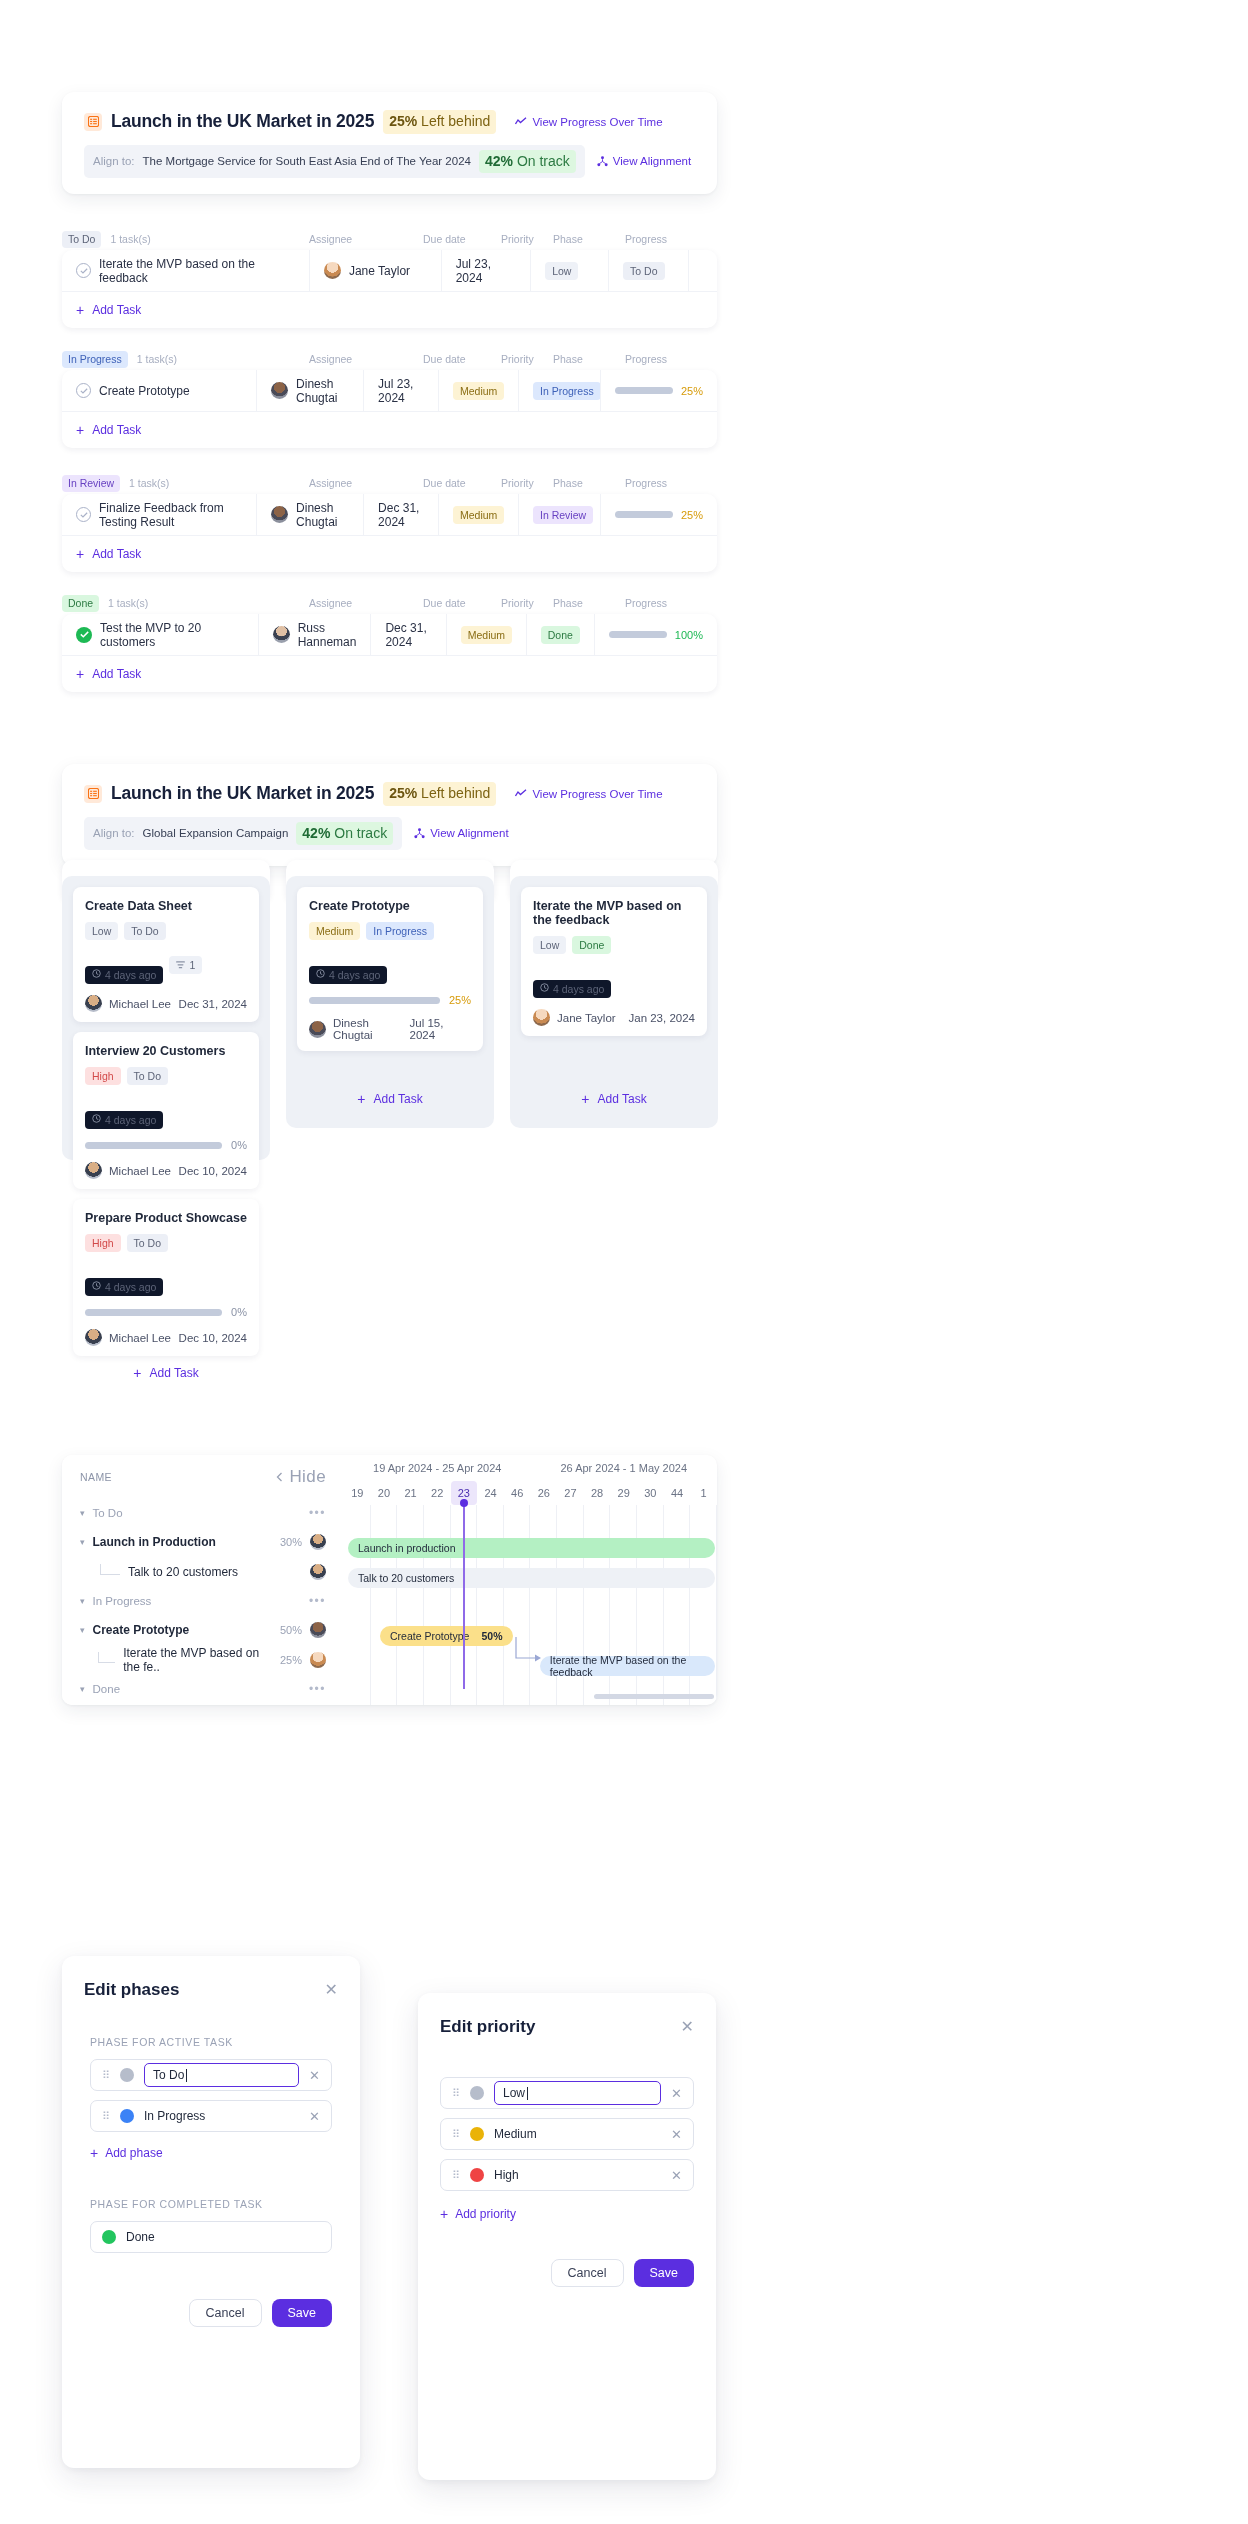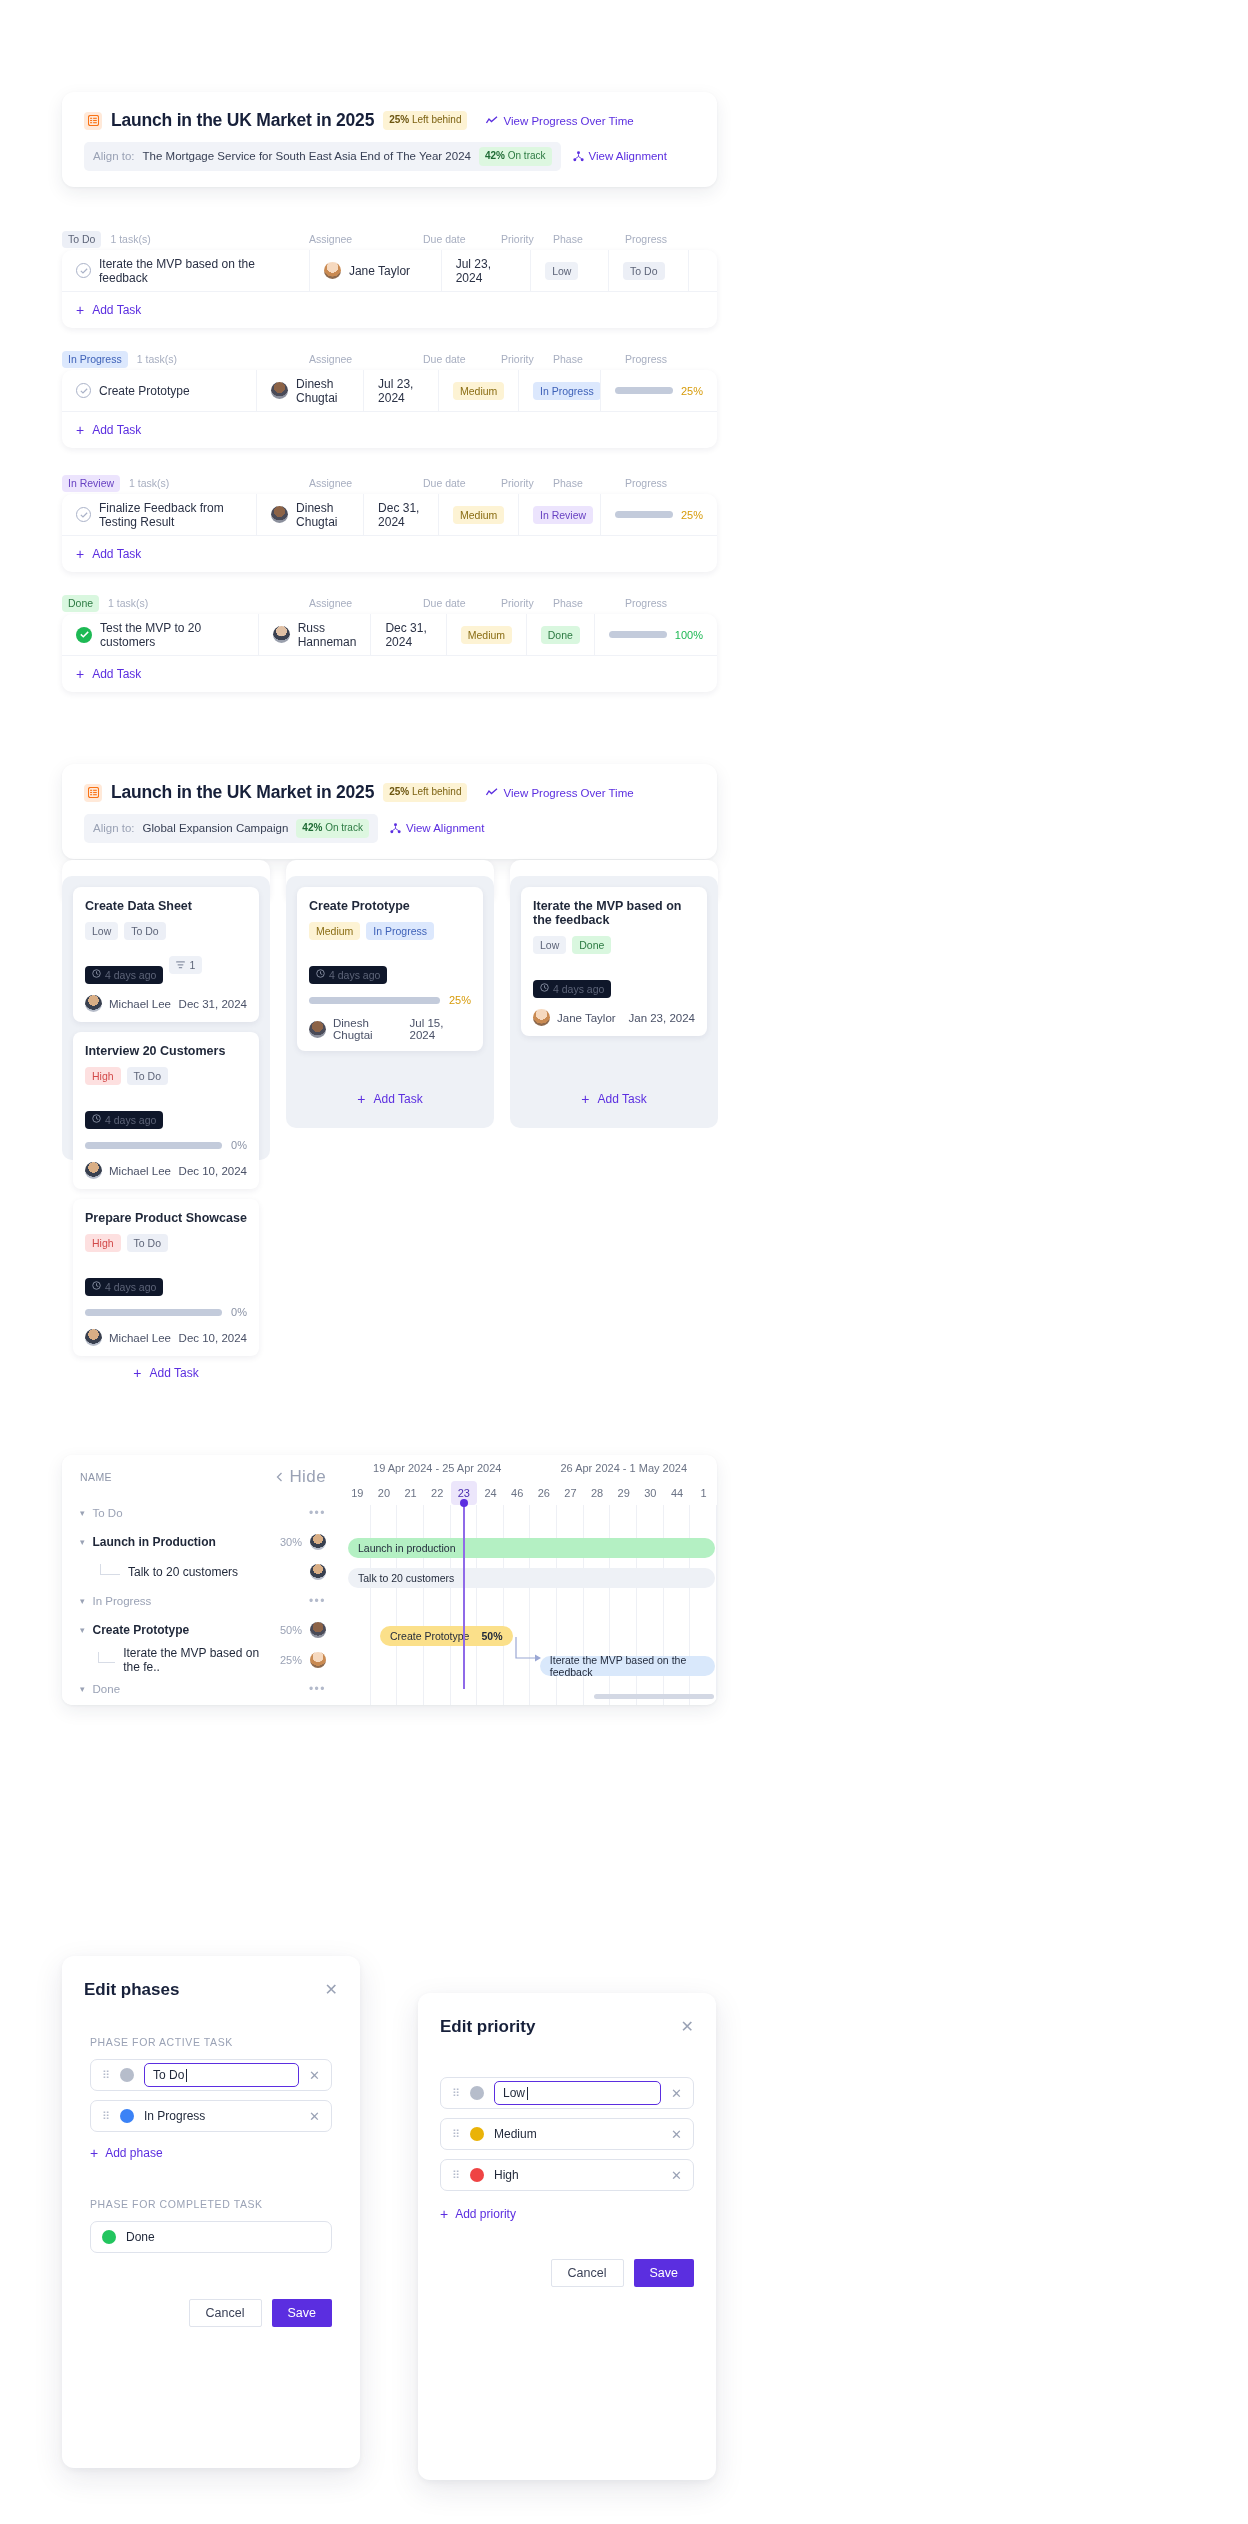--- a/index.html
+++ b/index.html
@@ -26,21 +26,21 @@
     position: absolute; background: #fff; border-radius: 12px;
     padding: 18px 22px 16px 22px;
   }
   .goal-title-row { display: flex; align-items: center; gap: 9px; }
   .goal-icon {
     width: 18px; height: 18px; border-radius: 4px; background: #ffe9d9;
     display: inline-flex; align-items: center; justify-content: center; flex: 0 0 auto;
   }
   .goal-icon svg { display:block; }
   .goal-title { font-size: 17.5px; font-weight: 700; letter-spacing: -.2px; color: #17203a; white-space: nowrap; }
-  .chip { border-radius: 4px; font-size: 10px; padding: 3px 6px; white-space: nowrap; line-height: 1.25; }
+  .chip { border-radius: 4px; font-size: 14px; padding: 3px 6px; white-space: nowrap; line-height: 1.25; }
   .chip-warn { background: #fdf3d4; color: #7c6212; }
   .chip-warn b { color: #6c5510; font-weight: 700; }
   .chip-ok { background: #ddf7e0; color: #2c7a42; }
   .chip-ok b { color: #1f6b35; font-weight: 700; }
   .linkbtn { color: #5b2ee0; font-size: 11.5px; display: inline-flex; align-items: center; gap: 5px; white-space: nowrap; cursor: pointer; }
   .align-row { display: flex; align-items: center; gap: 12px; margin-top: 11px; }
   .align-pill {
     background: #f1f3f8; border-radius: 5px; padding: 5px 9px;
     display: inline-flex; align-items: center; gap: 8px; font-size: 11.5px; color: #384055;
   }
@@ -131,21 +131,21 @@
   .m-title { font-size:17px; font-weight:700; color:#17203a; }
   .m-close { color:#9aa2b5; font-size:16px; cursor:pointer; line-height:1;}
   .m-sect { font-size:10.5px; letter-spacing:.6px; color:#9aa2b5; }
   .m-item { display:flex; align-items:center; gap:10px; border:1px solid #dfe3ec; border-radius:7px; height:32px; padding:0 11px; }
   .m-grip { color:#b3bacb; font-size:11px; letter-spacing:-1px; line-height:7px; width:8px; cursor:grab;}
   .m-dot { width:14px; height:14px; border-radius:50%; flex:0 0 auto; }
   .m-input { flex:1; border:1.6px solid #5b2ee0; border-radius:5px; height:24px; display:flex; align-items:center; padding:0 8px; font-size:12px; color:#1f2739; background:#fff;}
   .m-label { flex:1; font-size:12px; color:#1f2739; }
   .m-x { color:#9aa2b5; font-size:13px; cursor:pointer; }
   .m-add { color:#5b2ee0; font-size:12px; display:inline-flex; align-items:center; gap:7px; cursor:pointer;}
-  .btn { border-radius:2px; font-size:12.5px; height:28px; padding:0 16px; display:inline-flex; align-items:center; justify-content:center; cursor:pointer;}
+  .btn { border-radius:8px; font-size:12.5px; height:28px; padding:0 16px; display:inline-flex; align-items:center; justify-content:center; cursor:pointer;}
   .btn-ghost { border:1px solid #dfe3ec; background:#fff; color:#3b4258; }
   .btn-primary { background:#5b2ee0; color:#fff; }
   .caret-blink { display:inline-block; width:1px; height:13px; background:#1f2739; margin-left:2px; }
 </style>
 </head>
 <body>
 
 <div class="page">
 <div class="canvas">
 

